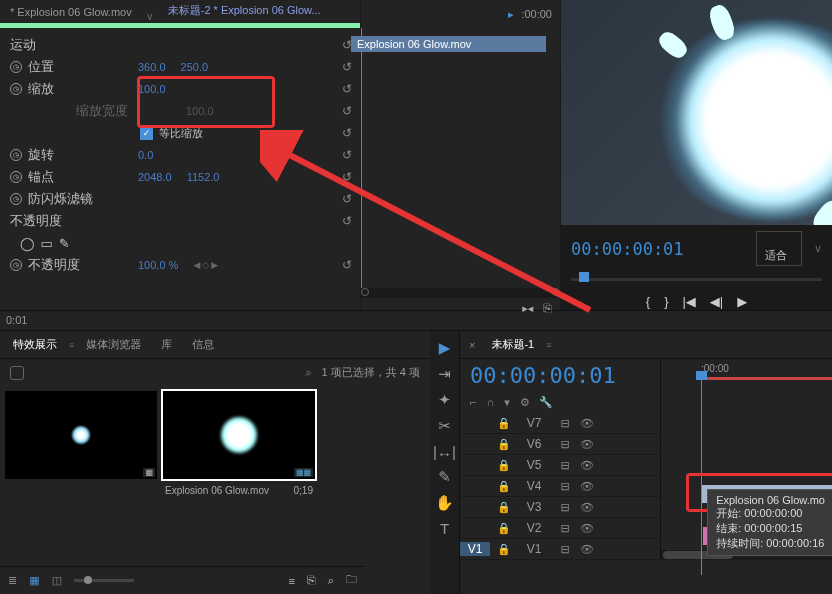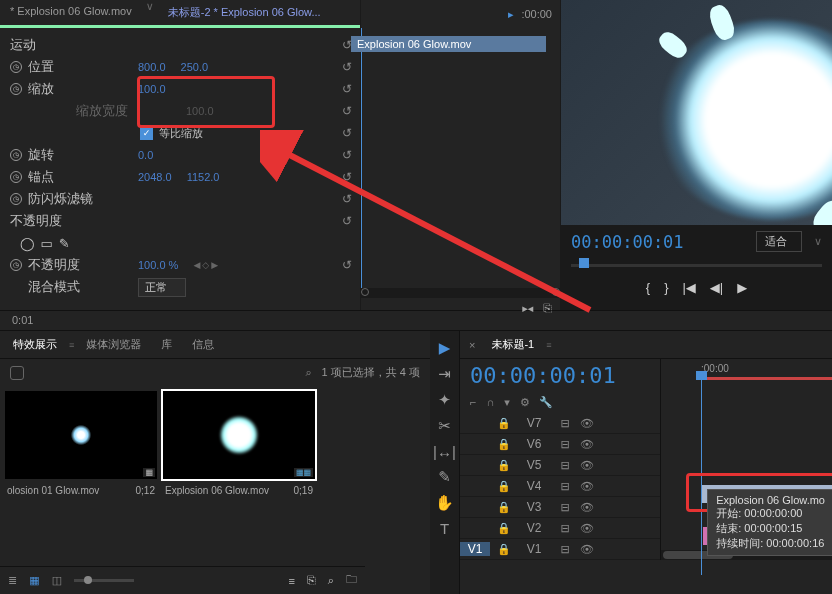--- a/index.html
+++ b/index.html
@@ -1,18 +1,18 @@
 <!DOCTYPE html>
 <html><head>
 <meta charset="utf-8">
 <style>
 * { margin: 0; padding: 0; box-sizing: border-box; font-family: "Microsoft YaHei", sans-serif; }
 body { background: #232323; color: #c0c0c0; font-size: 11px; width: 832px; height: 594px; overflow: hidden; position: relative; }
 .panel { background: #232323; }
-.tab-bar { display: flex; align-items: flex-start; height: 28px; border-bottom: 3px solid #86efac; }
+.tab-bar { display: flex; align-items: flex-end; height: 28px; border-bottom: 5px solid #86efac; }
 .tab { padding: 5px 10px; font-size: 11px; color: #999; }
 .tab.modified { color: #8a9de8; }
 .row { display: flex; align-items: center; height: 22px; padding-left: 10px; }
 .stopwatch { width: 12px; height: 12px; border: 1px solid #999; border-radius: 50%; margin-right: 6px; display: inline-flex; align-items: center; justify-content: center; font-size: 7px; }
 .prop-label { width: 110px; color: #c0c0c0; font-size: 13px; }
 .prop-label.dim { color: #666; margin-left: 48px; }
 .prop-value { color: #4a7dc9; font-size: 11px; cursor: pointer; margin-right: 15px; }
 .reset-icon { margin-left: auto; margin-right: 8px; color: #888; font-size: 12px; cursor: pointer; }
 .checkbox { width: 13px; height: 13px; background: #4a90d9; display: inline-flex; align-items: center; justify-content: center; color: #fff; font-size: 9px; margin-right: 6px; }
 .keyframe-nav { display: flex; gap: 2px; margin-right: 10px; }
@@ -80,21 +80,21 @@
     </div>
     <div style="height:6px"></div>
 
     <div class="row">
       <span class="prop-label">运动</span>
       <span class="reset-icon">↺</span>
     </div>
     <div class="row">
       <span class="stopwatch">◷</span>
       <span class="prop-label">位置</span>
-      <span class="prop-value">800.0</span>
+      <span class="prop-value">360.0</span>
       <span class="prop-value">250.0</span>
       <span class="reset-icon">↺</span>
     </div>
     <div class="row">
       <span class="stopwatch">◷</span>
       <span class="prop-label">缩放</span>
       <span class="prop-value">100.0</span>
       <span class="reset-icon">↺</span>
     </div>
     <div class="row">
@@ -141,25 +141,20 @@
       <span class="stopwatch">◷</span>
       <span class="prop-label">不透明度</span>
       <span class="prop-value">100.0 %</span>
       <span class="keyframe-nav">
           <span>◀</span>
           <span>◇</span>
           <span>▶</span>
         </span>
       <span class="reset-icon">↺</span>
     </div>
-    <div class="row">
-      <span style="width:18px"></span>
-      <span class="prop-label">混合模式</span>
-      <span style="color:#ccc;border:1px solid #444;padding:1px 18px 1px 6px;background:#2a2a2a;">正常</span>
-    </div>
 
     <div class="red-box" style="left:137px; top:76px; width:138px; height:52px;"></div>
   </div>
 
   <div class="mini-timeline">
     <div class="row" style="justify-content:flex-end;padding-right:8px;height:28px;">
       <span style="color:#4a90d9;">▸</span>
       <span style="margin-left:8px;color:#999;">:00:00</span>
     </div>
     <div style="position:relative;height:260px;">
@@ -179,39 +174,39 @@
   <div class="preview-pane">
     <div style="position:relative;width:100%;height:225px;background:linear-gradient(135deg,#2a3540,#3a4550);overflow:hidden;">
 
       <div style="position:absolute;right:-60px;top:20px;width:240px;height:200px;background:radial-gradient(circle,#fff 42%,#bbf0ff 52%,rgba(100,200,255,0.3) 62%,transparent 72%);border-radius:50%;filter:blur(2px);"></div>
       <div style="position:absolute;right:100px;top:5px;width:20px;height:35px;background:#dff;border-radius:40%;transform:rotate(-20deg);"></div>
       <div style="position:absolute;right:150px;top:30px;width:18px;height:30px;background:#dff;border-radius:40%;transform:rotate(-50deg);"></div>
       <div style="position:absolute;right:-10px;top:200px;width:25px;height:35px;background:#dff;border-radius:40%;transform:rotate(40deg);"></div>
     </div>
     <div style="display:flex;align-items:center;padding:6px 10px;gap:12px;">
       <span class="timecode">00:00:00:01</span>
-      <span style="margin-left:auto;border:1px solid #444;padding:2px 14px 2px 8px;color:#ccc;">适合</span>
+      <span style="margin-left:auto;border:1px solid #444;padding:16px 14px 2px 8px;color:#ccc;">适合</span>
       <span style="color:#666;">∨</span>
     </div>
     <div style="position:relative;height:10px;margin:2px 10px;">
       <div style="position:absolute;left:0;width:100%;height:3px;top:4px;background:#333;"></div>
       <div style="position:absolute;left:8px;top:-2px;width:10px;height:10px;background:#4a90d9;"></div>
     </div>
     <div class="transport">
       <span>{</span>
       <span>}</span>
       <span>|◀</span>
       <span>◀|</span>
       <span>▶</span>
     </div>
   </div>
 </div>
 
 <div class="mid-section">
-  <div style="width:40px;padding:3px 12px;color:#999;">0:01</div>
+  <div style="width:40px;padding:3px 6px;color:#999;">0:01</div>
 </div>
 
 <div class="bot-section">
 
   <div class="project-panel panel">
     <div class="panel-tabs">
       <span class="panel-tab active">特效展示</span>
       <span style="color:#666;font-size:9px;">≡</span>
       <span class="panel-tab">媒体浏览器</span>
       <span class="panel-tab">库</span>
@@ -221,24 +216,20 @@
       <span style="width:14px;height:14px;border:1px solid #666;border-radius:3px;"></span>
       <span style="flex:1;"></span>
       <span style="color:#888;">⌕</span>
       <span style="color:#999;">1 项已选择，共 4 项</span>
     </div>
     <div class="thumb-grid">
       <div class="thumb">
         <div class="thumb-img">
           <div class="explosion-spark"></div>
           <span style="position:absolute;right:2px;bottom:2px;background:#222;padding:0 2px;font-size:8px;">▦</span>
-        </div>
-        <div class="thumb-footer">
-          <span>olosion 01 Glow.mov</span>
-          <span>0;12</span>
         </div>
       </div>
       <div class="thumb">
         <div class="thumb-img selected">
           <div class="explosion-glow"></div>
           <span style="position:absolute;right:2px;bottom:2px;background:#222;color:#5ad;padding:0 2px;font-size:8px;">▦▦</span>
         </div>
         <div class="thumb-footer">
           <span>Explosion 06 Glow.mov</span>
           <span>0;19</span>

